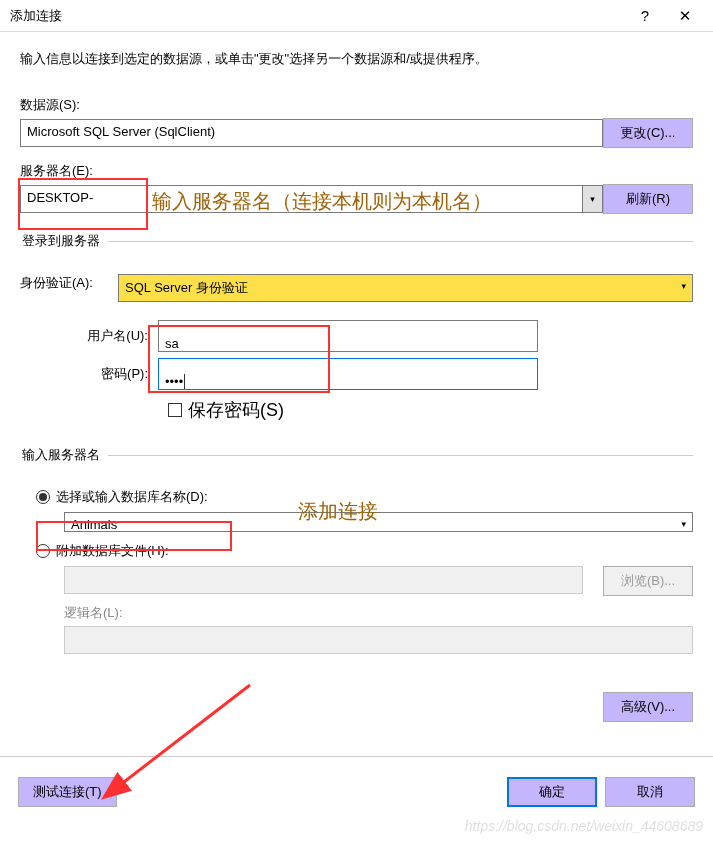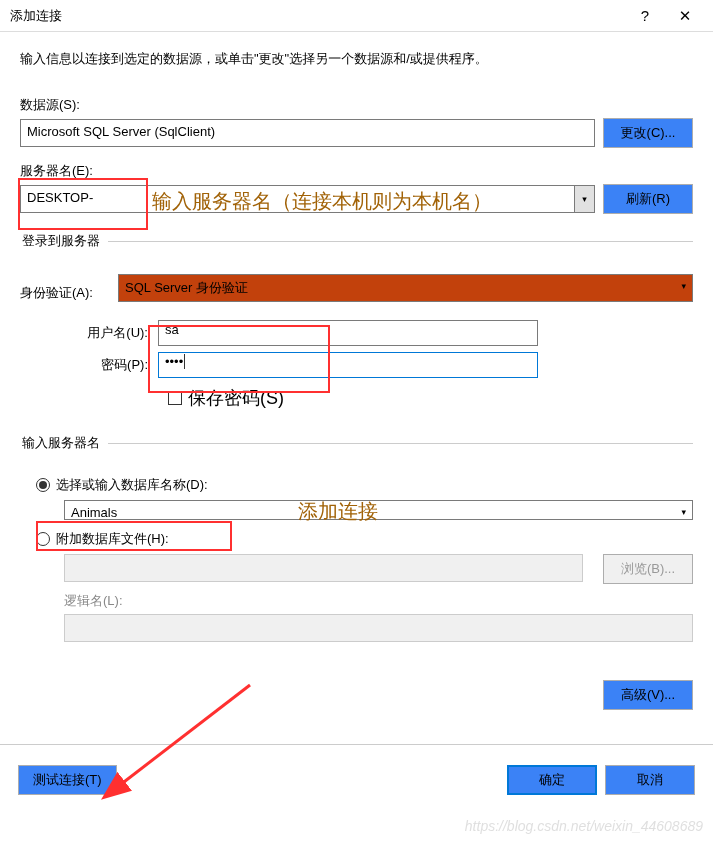--- a/index.html
+++ b/index.html
@@ -37,21 +37,20 @@
       font-size: 13px;
       margin-bottom: 28px;
     }
     .field-label {
       font-size: 13px;
       margin-bottom: 4px;
     }
     .row {
       display: flex;
       align-items: center;
-      gap: 8px;
       margin-bottom: 14px;
     }
     .textbox {
       flex: 1;
       border: 1px solid #7a7a7a;
       padding: 4px 6px;
       font-size: 13px;
       height: 28px;
       background: #fff;
     }
@@ -66,21 +65,21 @@
       width: 20px;
       display: flex;
       align-items: center;
       justify-content: center;
       border-left: 1px solid #7a7a7a;
       background: #e1e1e1;
       font-size: 9px;
     }
     .btn {
       border: 1px solid #adadad;
-      background: #3b82f6;
+      background: #c4b5fd;
       padding: 4px 14px;
       font-size: 13px;
       height: 30px;
       min-width: 90px;
       cursor: pointer;
       display: flex;
       align-items: center;
       justify-content: center;
     }
     .btn.disabled {
@@ -96,44 +95,44 @@
       border-top: 1px solid #ccc;
       padding: 14px 0 0 0;
       margin: 18px 0 0 0;
     }
     legend {
       font-size: 13px;
       padding-right: 8px;
     }
     .auth-row {
       display: flex;
-      align-items: flex-end;
+      align-items: flex-start;
       gap: 8px;
       margin: 10px 0 18px 0;
     }
     .auth-label { font-size: 13px; width: 90px; }
     .auth-select {
       flex: 1;
       border: 1px solid #7a7a7a;
-      background: #c2410c;
+      background: #fde047;
       padding: 4px 6px;
       font-size: 13px;
       height: 28px;
       position: relative;
     }
     .cred-row {
       display: flex;
       align-items: center;
       margin: 6px 0 6px 38px;
     }
     .cred-label { font-size: 13px; width: 100px; text-align: right; padding-right: 10px; }
     .cred-input {
       flex: 1;
       border: 1px solid #7a7a7a;
-      padding: 1px 6px;
+      padding: 15px 6px;
       font-size: 13px;
       height: 26px;
       background: #fff;
       max-width: 380px;
     }
     .cred-input.focused {
       border: 1px solid #0078d7;
     }
     .checkbox-row {
       display: flex;

